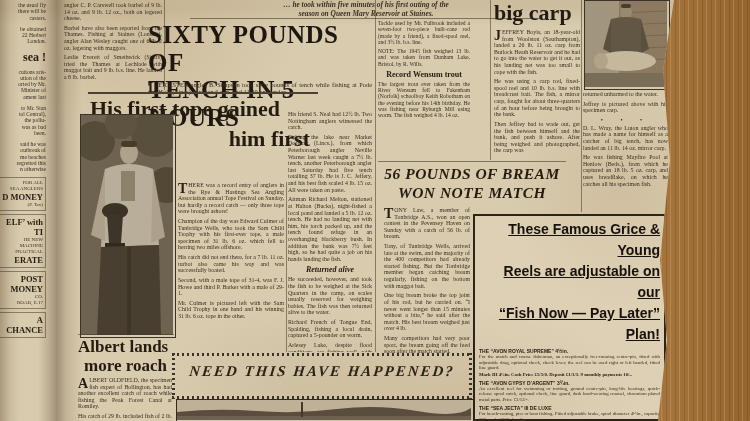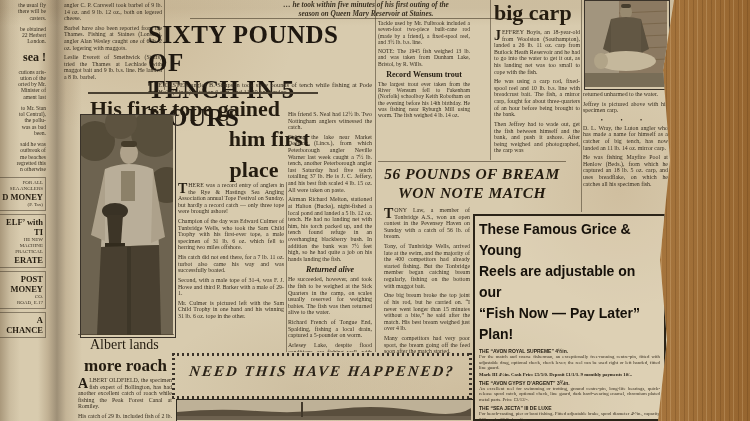--- a/index.html
+++ b/index.html
@@ -56,37 +56,37 @@
   #bream-rule{left:378px;top:161px;width:188px;}
   #bream-h{left:376px;top:164px;width:192px;text-align:center;font-weight:bold;font-style:italic;
            font-size:15.5px;line-height:1.25;color:#241c10;letter-spacing:.5px;}
   #tony-col{left:384px;top:207px;width:86px;height:146px;}
   #carp-h{left:494px;top:0px;width:88px;font-weight:bold;font-size:22px;color:#241c10;}
   #carp-col{left:494px;top:29px;width:86px;height:133px;}
   #carp-photo{left:584px;top:0px;width:84px;height:88px;border:1px solid #3a332a;}
   #cap-col{left:583px;top:91px;width:85px;height:122px;}
   #dots{text-align:center;font-size:6px;letter-spacing:8px;color:#241c10;margin:2px 0;}
   #albert-rule{left:78px;top:334px;width:96px;}
-  #albert-h1{left:78px;top:337px;width:98px;font-weight:normal;font-size:14px;color:#241c10;margin-left:12px;}
+  #albert-h1{left:78px;top:337px;width:98px;font-weight:bold;font-size:17px;color:#241c10;}
   #albert-h2{left:84px;top:356px;width:98px;font-weight:bold;font-size:17px;color:#241c10;}
   #albert-col{left:78px;top:377px;width:94px;height:44px;}
   
   #need-box{left:172px;top:353px;width:300px;height:46px;}
   .squig{position:absolute;left:0;width:100%;height:3px;
     background:repeating-linear-gradient(90deg,#3c342a 0 2px,transparent 2px 5px);}
   .squigv{position:absolute;top:0;width:3px;height:100%;
     background:repeating-linear-gradient(180deg,#3c342a 0 2px,transparent 2px 5px);}
   #need-title{position:absolute;left:0;top:10px;width:100%;text-align:center;font-weight:bold;
     font-style:italic;font-size:15px;letter-spacing:2px;color:#2b2318;transform:skewX(-6deg);}
   #pano{left:176px;top:399px;width:296px;height:22px;border:1px solid #2e2a20;}
   
   #ad-box{left:473px;top:214px;width:193px;height:207px;border:2px solid #2b2418;
           padding:3px 4px;box-sizing:border-box;background:rgba(235,225,200,.25);}
-  .adh{font-family:"Liberation Sans","DejaVu Sans",sans-serif;font-weight:bold;text-align:left;
-       font-size:14px;line-height:1.5;color:#16110a;}
+  .adh{font-family:"Liberation Sans","DejaVu Sans",sans-serif;font-weight:bold;text-align:right;
+       font-size:14px;line-height:1.5;color:#16110a;text-decoration:underline;}
   .adn{font-family:"Liberation Sans","DejaVu Sans",sans-serif;font-weight:bold;font-size:5px;
        color:#241d12;margin:3px 0 0 0;}
   .add{font-size:4.8px;line-height:1.15;text-align:justify;color:#372e20;margin:0;}
   .adt{font-size:4.8px;font-weight:bold;color:#241d12;margin:1px 0 0 0;}
   
   #leftcol{left:0;top:2px;width:46px;height:419px;text-align:right;color:#3a3124;}
   #leftcol .b{text-align:right;font-size:5.6px;margin-bottom:5px;}
   #leftcol .lh{font-weight:bold;font-size:12px;color:#241c10;margin:4px 0;}
   .lad{border:1px solid rgba(60,50,35,.5);border-left:none;margin:3px 0;padding:2px 2px;}
   .lad .big{font-weight:bold;font-size:8.5px;color:#241c10;}
@@ -181,21 +181,20 @@
     <div class="abs cut" id="wensum-col">
       <p class="b">Tackle used by Mr. Fulbrook included a seven-foot two-piece built-cane rod (made by a friend), a fixed-spool reel, and 3½ lb. b.s. line.</p>
       <p class="b">NOTE: The 1945 fish weighed 13 lb. and was taken from Dunham Lake, Bristol, by R. Wills.</p>
       <div class="sub" style="font-style:normal">Record Wensum trout</div>
       <p class="b">The largest trout ever taken from the River Wensum fell to Fakenham (Norfolk) schoolboy Keith Robotham on the evening before his 14th birthday. He was fishing near Ryburgh Mill using worm. The fish weighed 4 lb. 14 oz.</p>
     </div>
 
     <div class="abs rule" id="tope-rule"></div>
     <div class="abs" id="tope-h1">His first tope gained</div>
     <div class="abs" id="tope-h2">him first</div>
-    <div class="abs" id="tope-h3">place</div>
 
     <div class="abs" id="tope-photo">
       <svg width="92" height="220" viewBox="0 0 92 220">
         <rect width="92" height="220" fill="#6b6454"></rect>
         <circle cx="14" cy="26" r="20" fill="#4d4739"></circle>
           <circle cx="74" cy="18" r="24" fill="#524c3d"></circle>
         <circle cx="40" cy="8" r="16" fill="#585142"></circle>
           <circle cx="86" cy="70" r="18" fill="#4a4436"></circle>
         <ellipse cx="48" cy="38" rx="9" ry="11" fill="#b7ad99"></ellipse>
         <rect x="40" y="26" width="16" height="6" rx="3" fill="#3c3628"></rect>

